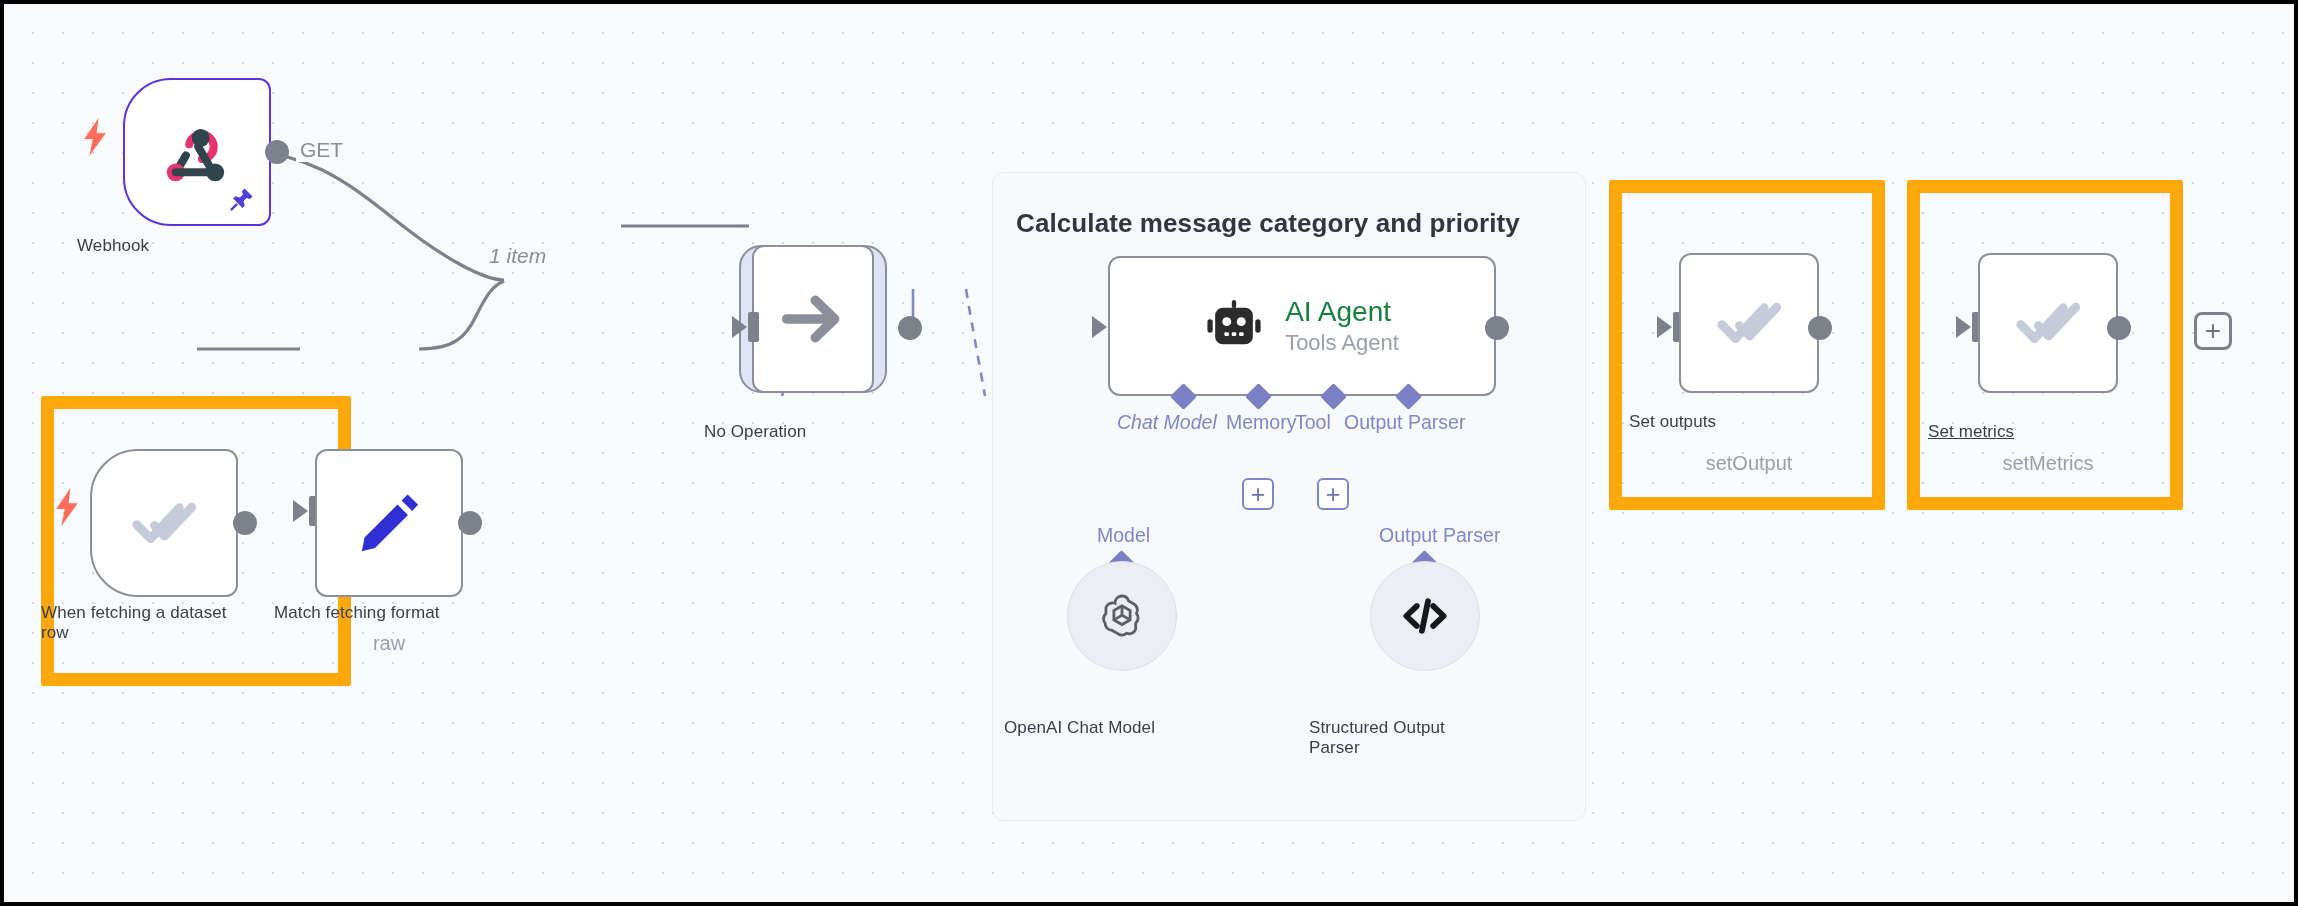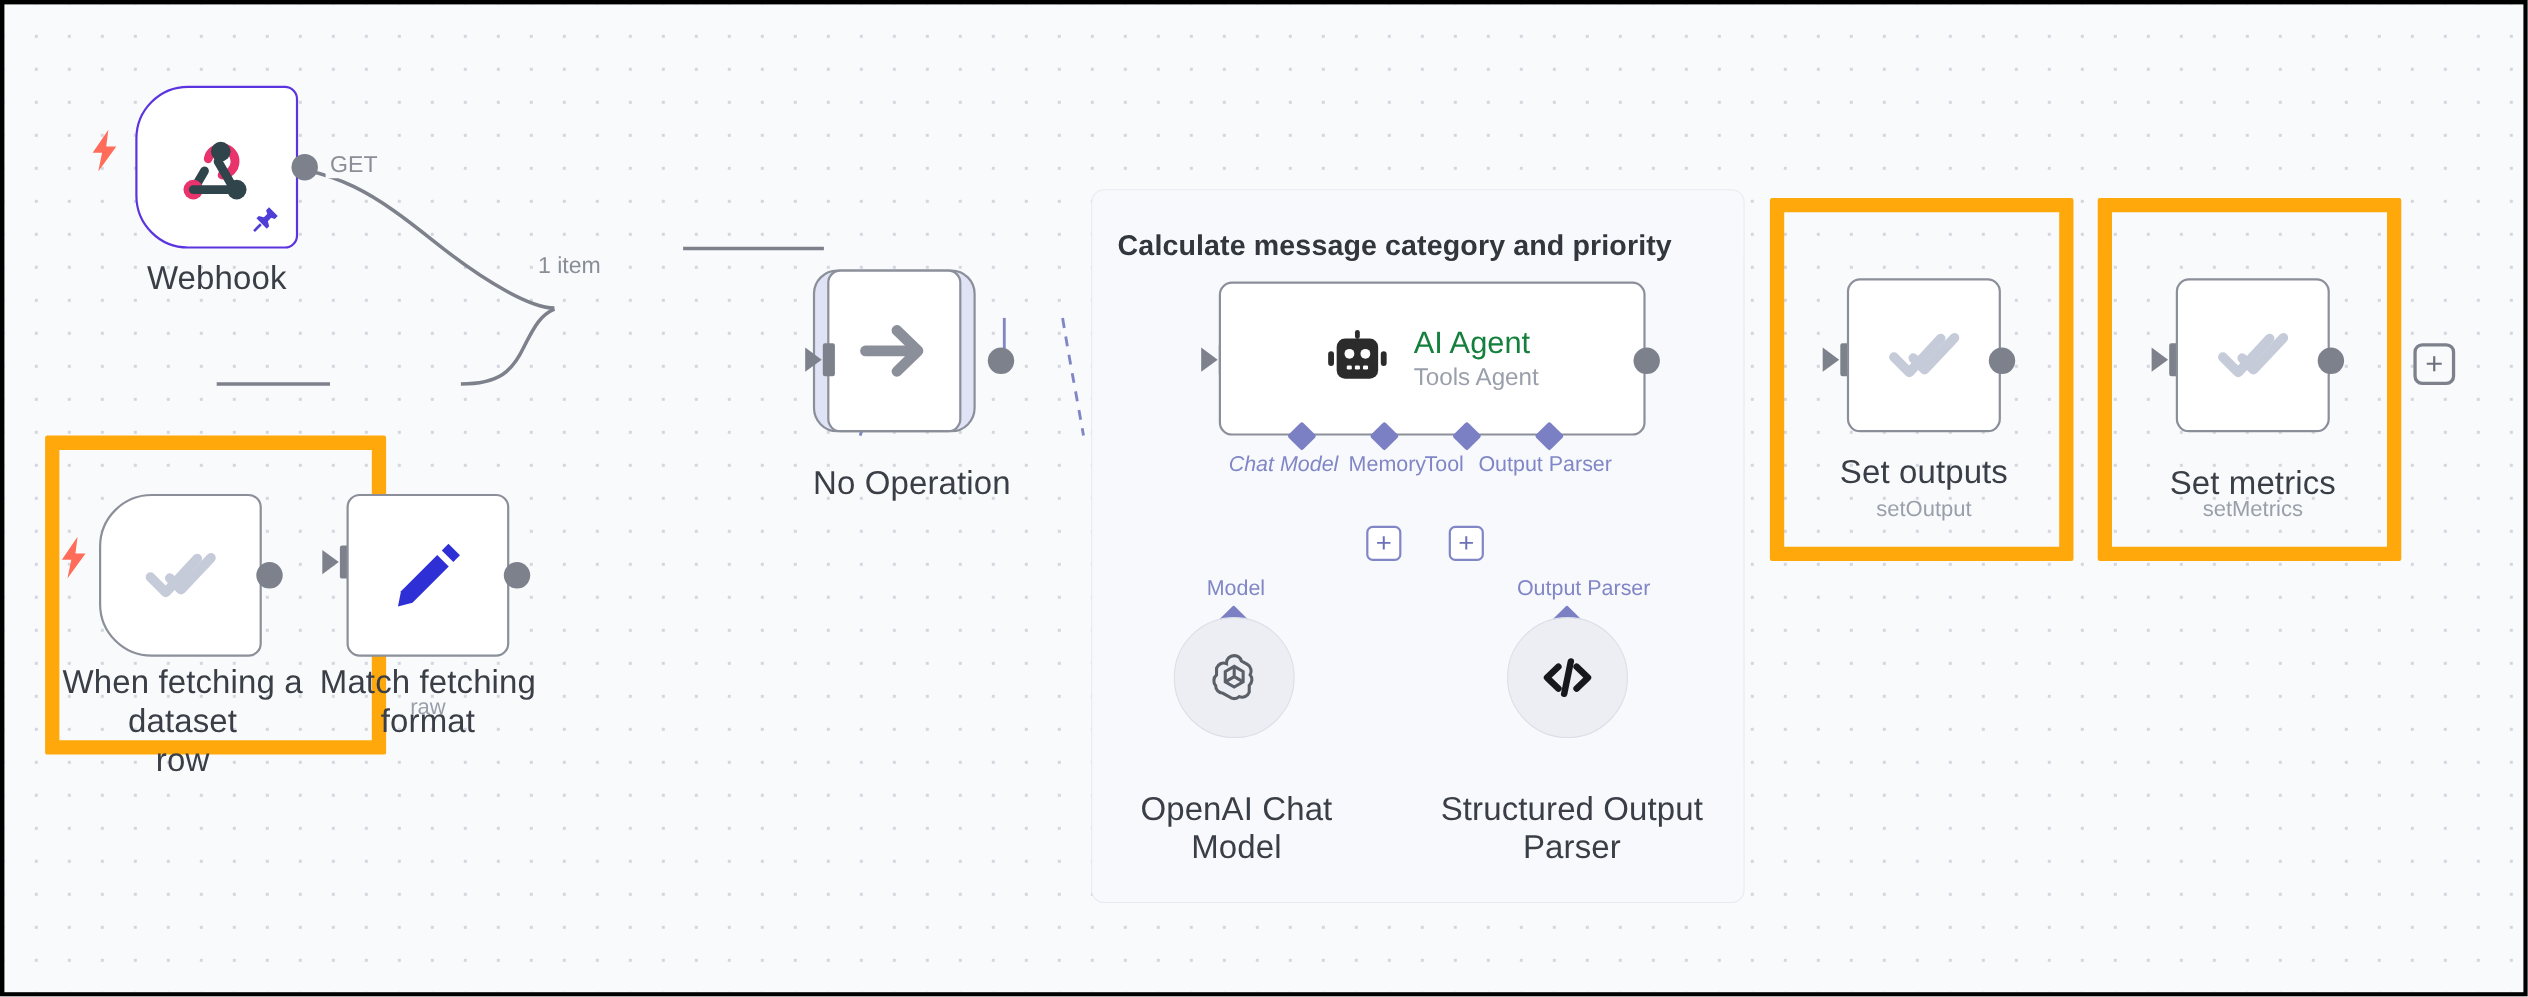--- a/index.html
+++ b/index.html
@@ -36,22 +36,21 @@
   .node.selected-wrap {
     position: absolute;
     padding: 11px;
     background: #dfe3f5;
     border-radius: 22px;
   }
   .node.selected-wrap > .node { position: relative; }
 
   .node-label {
     position: absolute;
-    text-align: center;
-    font-size: 30px;
+    font-size: 17px;
     color: #3a3f47;
     line-height: 1.18;
     letter-spacing: .1px;
     white-space: pre-line;
   }
   .node-sublabel {
     position: absolute;
     text-align: center;
     font-size: 20px;
     color: #9aa0ab;
@@ -200,21 +199,21 @@
 
     <path d="M 1449,222 L 1498,222" fill="none" stroke="#7d818c" stroke-width="3.2"></path>
 
     <path d="M 806,285 C 800,320 790,350 778,392" fill="none" stroke="#8186c6" stroke-width="2.6" stroke-dasharray="9 8"></path>
     <path d="M 857,285 L 857,330" fill="none" stroke="#8186c6" stroke-width="2.6"></path>
     <path d="M 909,285 L 909,330" fill="none" stroke="#8186c6" stroke-width="2.6"></path>
     <path d="M 962,285 C 968,322 974,352 981,392" fill="none" stroke="#8186c6" stroke-width="2.6" stroke-dasharray="9 8"></path>
   </svg>
 
   <div class="edge-label" style="left:292px; top:134px;">GET</div>
-  <div class="edge-label" style="left:481px; top:226px;">1 item</div>
+  <div class="edge-label" style="left:481px; top:240px;font-style:italic;">1 item</div>
 
   <div class="hl-box" style="left:37px; top:392px; width:310px; height:290px;"></div>
   <div class="hl-box" style="left:1605px; top:176px; width:276px; height:330px;"></div>
   <div class="hl-box" style="left:1903px; top:176px; width:276px; height:330px;"></div>
 
   <div class="node trigger" style="left:119px; top:74px; border-color:#5b34e0;">
     <span>
       <svg class="icon-svg" width="74" height="74" viewBox="0 0 24 24">
         <g fill="none" stroke-width="2.6" stroke-linecap="round">
           <path d="M9.5 9.5 A4 4 0 1 1 13.6 14.3" stroke="#e8336d"></path>
@@ -373,18 +372,18 @@
   <div class="in-port" style="left:1968px; top:308px;"></div>
   <div class="node" style="left:1974px; top:249px; width:140px; height:140px;">
     <span>
       <svg class="icon-svg" width="68" height="68" viewBox="0 0 24 24" fill="none" stroke="#c5cbd8" stroke-width="3.1" stroke-linecap="round" stroke-linejoin="round">
         <path d="M2.4 12.6 L7.3 17.5 L17.4 6.6"></path>
         <path d="M8.6 12.9 L12.2 16.6 L21.8 6.4"></path>
       </svg>
     </span>
   </div>
   <div class="out-dot" style="left:2103px; top:312px;"></div>
-  <div class="node-label" style="left:1924px; top:418px; width:240px;">Set metrics</div>
+  <div class="node-label" style="left:1924px; top:418px; width:240px;text-decoration:underline;">Set metrics</div>
   <div class="node-sublabel" style="left:1924px; top:448px; width:240px;">setMetrics</div>
 
   <div id="add-node-button">+</div>
 
 </div>
 
 </body></html>

